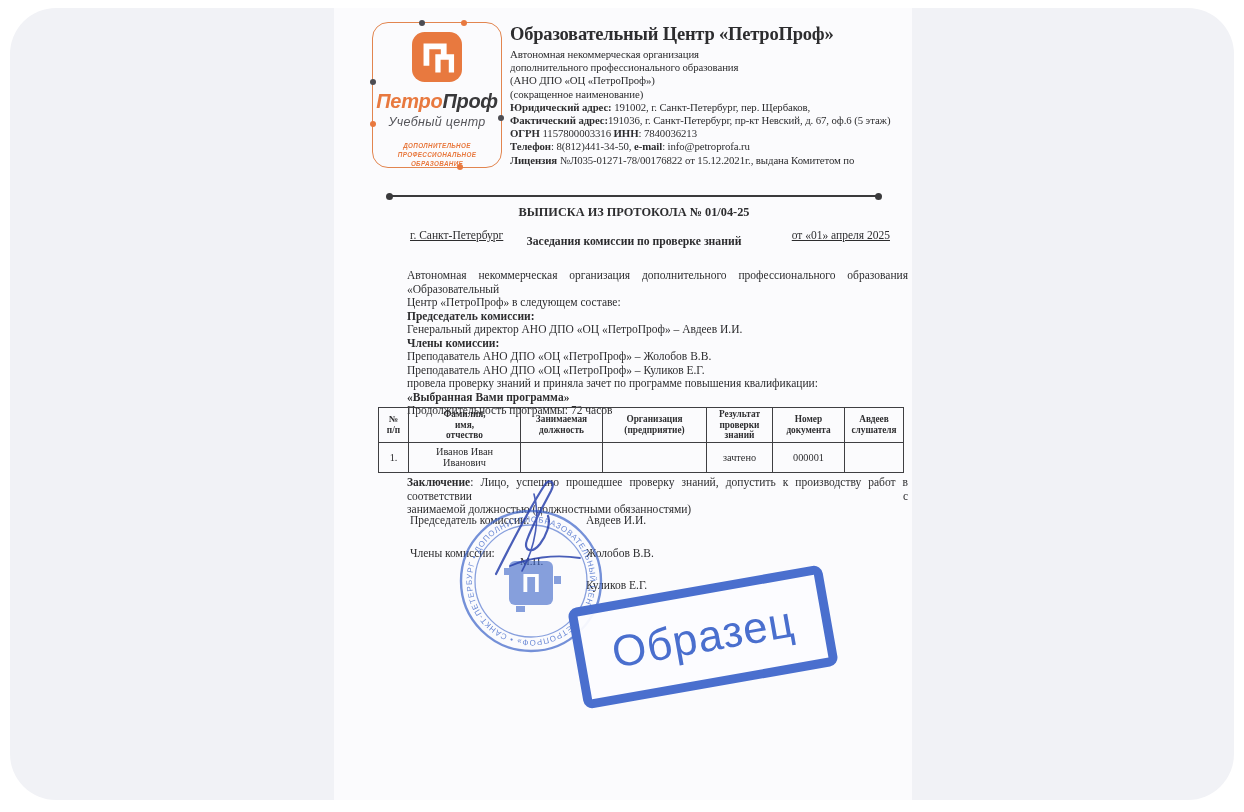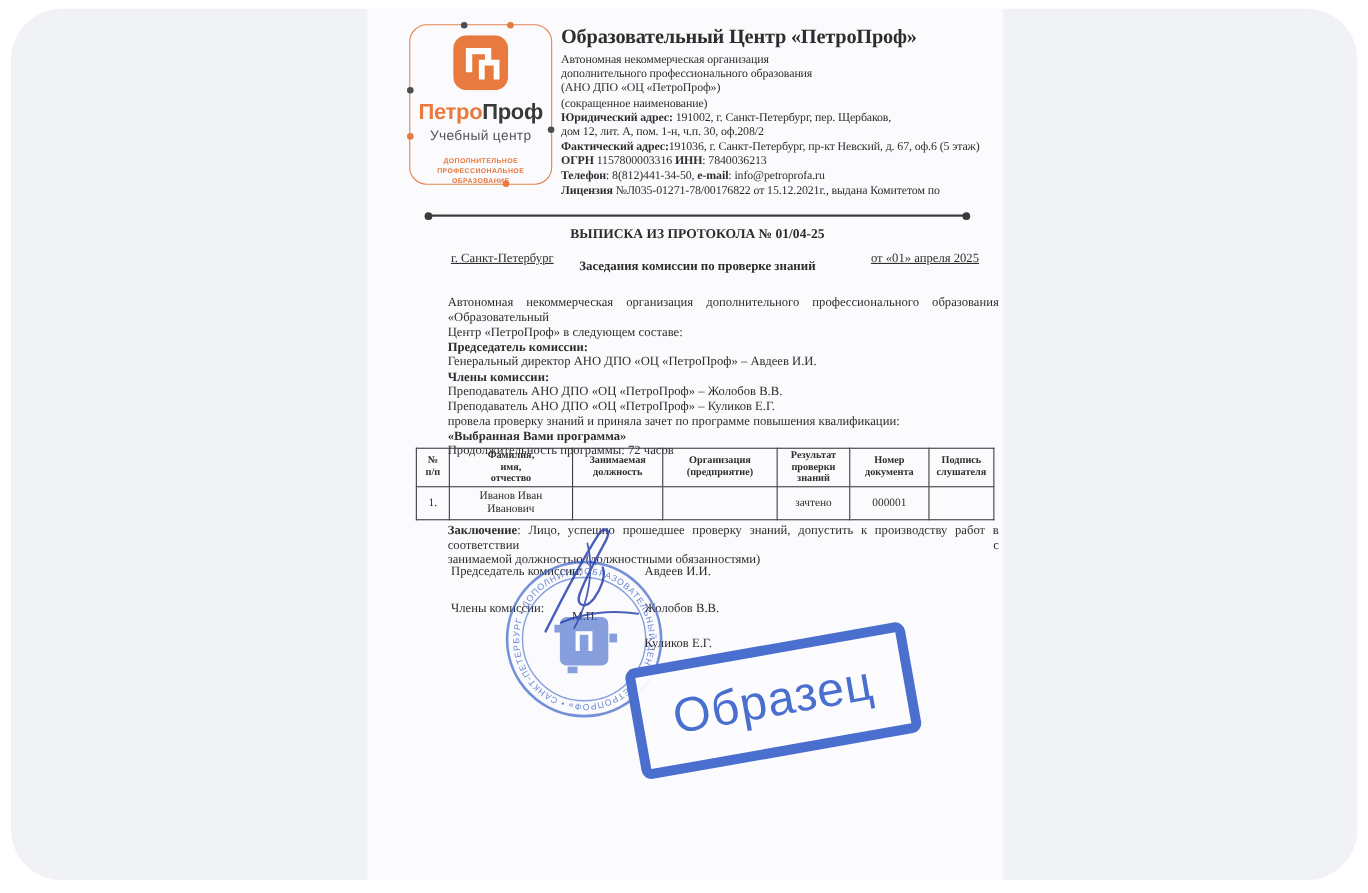--- a/index.html
+++ b/index.html
@@ -16,20 +16,21 @@
     position:absolute;left:334px;top:8px;width:578px;height:792px;
     background:#fbfbfd;color:#2d2d2f;
   }
   
   .logo-frame{
     position:absolute;left:38px;top:14px;width:130px;height:146px;
     border:1.5px solid #e2854f;border-radius:16px;
     display:flex;flex-direction:column;align-items:center;padding-top:9px;
     box-sizing:border-box;
     font-family:"Liberation Sans","DejaVu Sans",sans-serif;
+    font-style:italic;
   }
   .dot{position:absolute;width:6px;height:6px;border-radius:50%;}
   .dot.dark{background:#4c4c52;}
   .dot.orange{background:#e8793f;}
   .brand{font-weight:bold;font-size:20px;margin-top:4px;letter-spacing:-0.3px;}
   .brand .p1{color:#e8793f;}
   .brand .p2{color:#39393b;}
   .uc{font-size:12.5px;color:#55555a;margin-top:2px;letter-spacing:.3px;}
   .logo-div{width:94px;height:2px;margin:5px 0 7px;
     background:linear-gradient(90deg,transparent,#8d8d90 18%,#8d8d90 82%,transparent);}
@@ -110,21 +111,20 @@
     </div>
   </div>
 
   <div class="org-header">
     <div class="org-title">Образовательный Центр «ПетроПроф»</div>
     <div class="org-line">Автономная некоммерческая организация</div>
     <div class="org-line">дополнительного профессионального образования</div>
     <div class="org-line">(АНО ДПО «ОЦ «ПетроПроф»)</div>
     <div class="org-line">(сокращенное наименование)</div>
     <div class="org-line"><span class="b">Юридический адрес:</span><span> 191002, г. Санкт-Петербург, пер. Щербаков,</span></div>
-    <div class="org-line">дом 12, лит. А, пом. 1-н, ч.п. 30, оф.208/2</div>
     <div class="org-line"><span class="b">Фактический адрес:</span><span>191036, г. Санкт-Петербург, пр-кт Невский, д. 67, оф.6 (5 этаж)</span></div>
     <div class="org-line"><span class="b">ОГРН</span><span> 1157800003316 </span><span class="b">ИНН</span><span>: 7840036213</span></div>
     <div class="org-line"><span class="b">Телефон</span><span>: 8(812)441-34-50, </span><span class="b">e-mail</span><span>: info@petroprofa.ru</span></div>
     <div class="org-line"><span class="b">Лицензия</span><span> №Л035-01271-78/00176822 от 15.12.2021г., выдана Комитетом по</span></div>
   </div>
 
   <div class="rule">
     <span class="end l"></span>
     <span class="end r"></span>
   </div>
@@ -171,21 +171,21 @@
 отчество</td>
       <td>Занимаемая
 должность</td>
       <td>Организация
 (предприятие)</td>
       <td>Результат
 проверки
 знаний</td>
       <td>Номер
 документа</td>
-      <td>Подпись
+      <td>Авдеев
 слушателя</td>
     </tr>
     <tr class="drow">
       <td>1.</td>
       <td>Иванов Иван
 Иванович</td>
       <td></td>
       <td></td>
       <td>зачтено</td>
       <td>000001</td>

